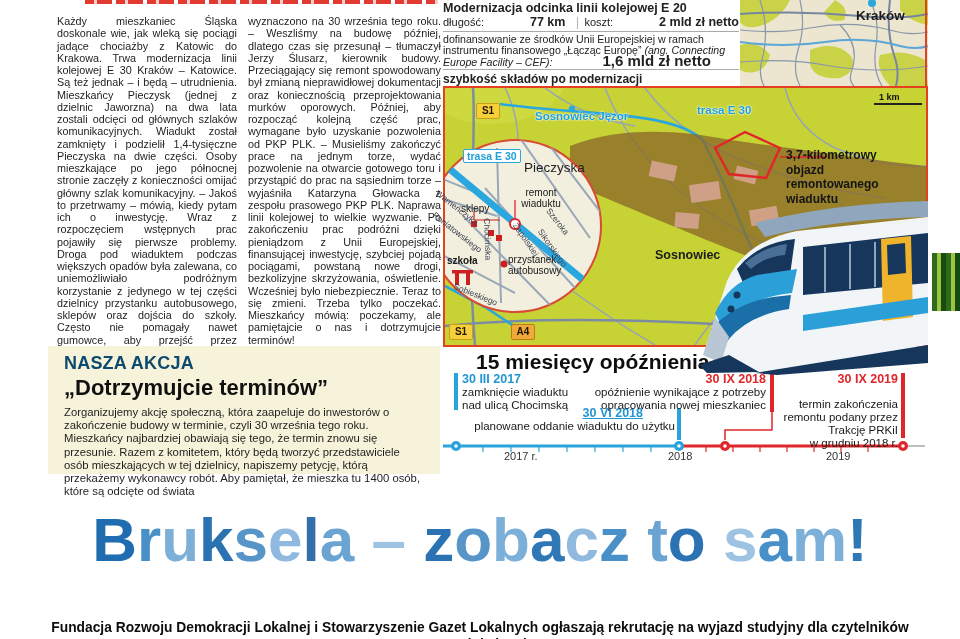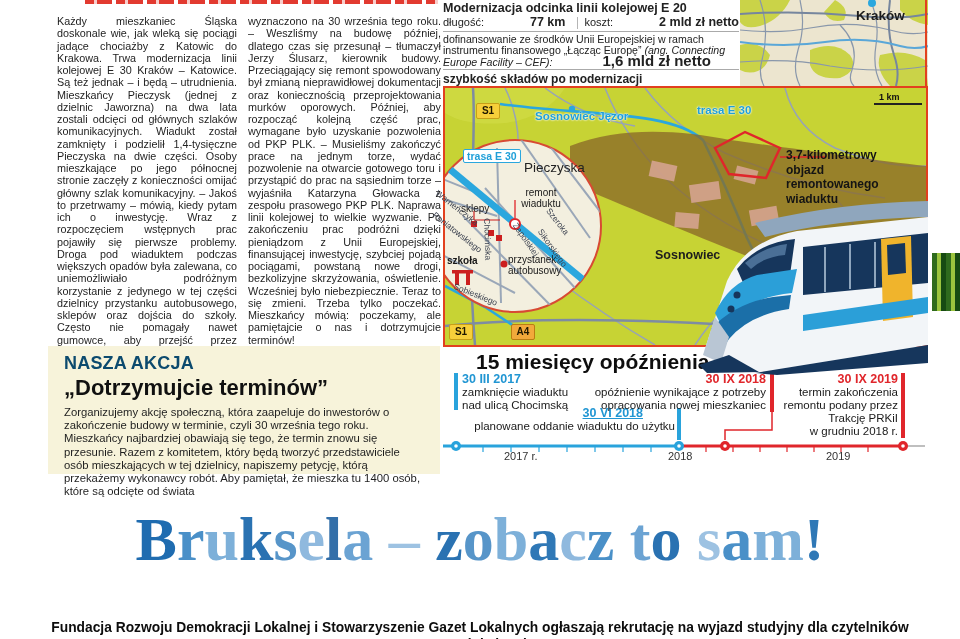--- a/index.html
+++ b/index.html
@@ -44,21 +44,21 @@
   .scalebar{font-size:9px;color:#111;font-weight:bold;}
   .bypass{font-size:12px;font-weight:bold;line-height:14.5px;color:#141414;white-space:pre-line;}
   
   .tl-title{left:443px;top:350px;font-size:21px;font-weight:bold;color:#0e0e0e;margin-left:33px;}
   .tl-date{font-size:12.5px;font-weight:bold;white-space:nowrap;}
   .tl-date.blue{color:#2196d3;} .tl-date.red{color:#e0262b;}
   .tl-desc{font-size:11.5px;line-height:13px;color:#1a1a1a;white-space:pre-line;}
   .tl-year{font-size:11px;color:#333;}
   .r{text-align:right;}
   
-  .campaign{left:0;right:0;top:504px;text-align:center;font-size:62px;font-weight:bold;letter-spacing:0;font-family:Liberation Serif, serif;}
+  .campaign{left:0;right:0;top:504px;text-align:center;font-size:62px;font-weight:bold;letter-spacing:0;}
   .footerline{left:0;right:0;top:618px;text-align:center;font-size:15px;font-weight:bold;color:#0d0d0d;transform:scaleX(.92);}
   .fragment{left:932px;top:253px;width:28px;height:58px;
     background:repeating-linear-gradient(90deg,#2f6b1d 0 5px,#9cc43e 5px 9px,#174b12 9px 14px);}
 </style>
 </head>
 <body>
 
 <div class="page">
 
   <div class="abs headline-sliver"></div>
@@ -293,21 +293,21 @@
   </svg>
   <div class="abs tl-date blue" style="left:462px;top:372px;">30 III 2017</div>
   <div class="abs tl-desc" style="left:462px;top:386px;width:140px;">zamknięcie wiaduktu
 nad ulicą Chocimską</div>
   <div class="abs tl-date blue r" style="left:523px;top:406px;width:120px;text-decoration:underline;">30 VI 2018</div>
   <div class="abs tl-desc r" style="left:455px;top:420px;width:220px;">planowane oddanie wiaduktu do użytku</div>
   <div class="abs tl-date red r" style="left:646px;top:372px;width:120px;">30 IX 2018</div>
   <div class="abs tl-desc r" style="left:546px;top:386px;width:220px;">opóźnienie wynikające z potrzeby
 opracowania nowej mieszkaniec</div>
   <div class="abs tl-date red r" style="left:780px;top:372px;width:118px;">30 IX 2019</div>
-  <div class="abs tl-desc r" style="left:748px;top:386px;width:150px;">termin zakończenia
+  <div class="abs tl-desc r" style="left:748px;top:398px;width:150px;">termin zakończenia
 remontu podany przez
 Trakcję PRKiI
 w grudniu 2018 r.</div>
   <div class="abs tl-year" style="left:504px;top:450px;">2017 r.</div>
   <div class="abs tl-year" style="left:668px;top:450px;">2018</div>
   <div class="abs tl-year" style="left:826px;top:450px;">2019</div>
 
   <div class="abs campaign"><span style="color: rgb(31, 108, 176);">B</span><span style="color: rgb(74, 144, 200);">r</span><span style="color: rgb(125, 176, 217);">u</span><span style="color: rgb(42, 114, 178);">k</span><span style="color: rgb(87, 149, 201);">s</span><span style="color: rgb(143, 185, 222);">e</span><span style="color: rgb(51, 111, 169);">l</span><span style="color: rgb(107, 163, 211);">a</span><span> </span><span style="color: rgb(157, 194, 226);">–</span><span> </span><span style="color: rgb(42, 114, 178);">z</span><span style="color: rgb(87, 149, 201);">o</span><span style="color: rgb(125, 176, 217);">b</span><span style="color: rgb(47, 120, 182);">a</span><span style="color: rgb(143, 185, 222);">c</span><span style="color: rgb(74, 144, 200);">z</span><span> </span><span style="color: rgb(107, 163, 211);">t</span><span style="color: rgb(42, 114, 178);">o</span><span> </span><span style="color: rgb(157, 194, 226);">s</span><span style="color: rgb(74, 144, 200);">a</span><span style="color: rgb(125, 176, 217);">m</span><span style="color: rgb(47, 120, 182);">!</span></div>
   <div class="abs footerline">Fundacja Rozwoju Demokracji Lokalnej i Stowarzyszenie Gazet Lokalnych ogłaszają rekrutację na wyjazd studyjny dla czytelników gazet lokalnych</div>
 

